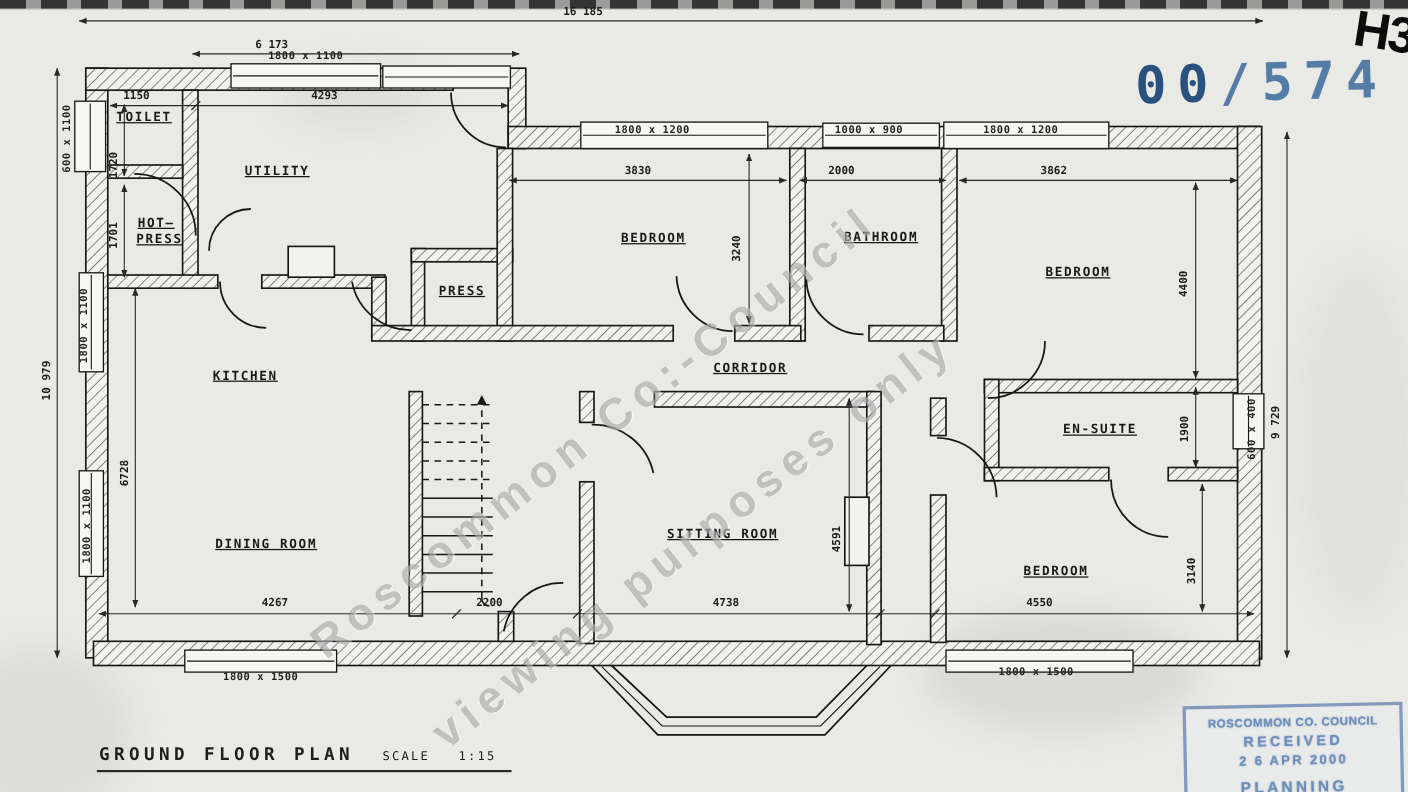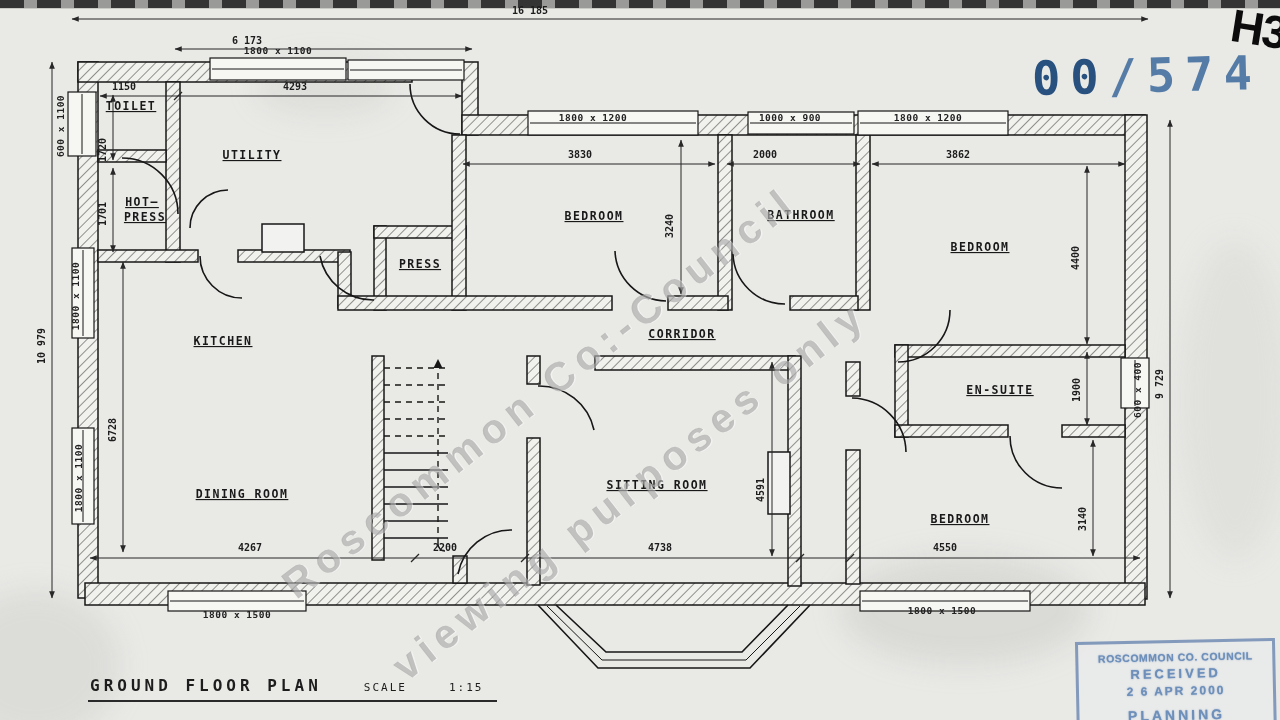--- a/index.html
+++ b/index.html
@@ -30,21 +30,21 @@
   #plan-ref{position:absolute;left:1032px;top:48px;font-family:"DejaVu Sans Mono",monospace;
     font-weight:bold;font-size:47px;letter-spacing:10px;transform:rotate(-1.5deg);}
   #plan-ref .p1{color:#28517f;}
   #plan-ref .p2{color:#557ca6;}
   .watermark{position:absolute;font-family:"Liberation Sans",sans-serif;font-weight:800;
     font-size:41px;letter-spacing:7px;color:rgba(125,125,125,0.42);white-space:nowrap;
     transform-origin:left center;transform:rotate(-38deg);pointer-events:none;
     text-shadow:1px 1px 0 rgba(255,255,255,.45);}
   #wm1{left:288px;top:566px;}
   #wm2{left:398px;top:648px;}
-  #title-block{position:absolute;left:88px;top:676px;display:flex;align-items:baseline;gap:42px;
+  #title-block{position:absolute;left:88px;top:676px;display:flex;align-items:baseline;gap:26px;
     border-bottom:2.5px solid #2a2a2a;padding:0 14px 5px 2px;color:#1d1d1d;}
   #title-block .t1{font-family:"DejaVu Sans Mono",monospace;font-weight:bold;font-size:16px;letter-spacing:4px;}
   #title-block .t2{font-family:"DejaVu Sans Mono",monospace;font-weight:normal;font-size:11px;letter-spacing:2px;}
   #rx-stamp{position:absolute;left:1076px;top:640px;width:194px;height:96px;
     border:3px solid rgba(88,120,168,.7);transform:rotate(-1.2deg);
     color:#6d8fba;text-align:center;font-family:"Liberation Sans",sans-serif;font-weight:bold;
     text-shadow:0 0 1.5px rgba(109,143,186,.9);background:rgba(235,238,242,.35);}
   #rx-stamp .s1{font-size:10.5px;margin-top:8px;letter-spacing:.5px;}
   #rx-stamp .s2{font-size:13px;letter-spacing:3px;margin-top:3px;}
   #rx-stamp .s3{font-size:12px;letter-spacing:2px;margin-top:3px;}

